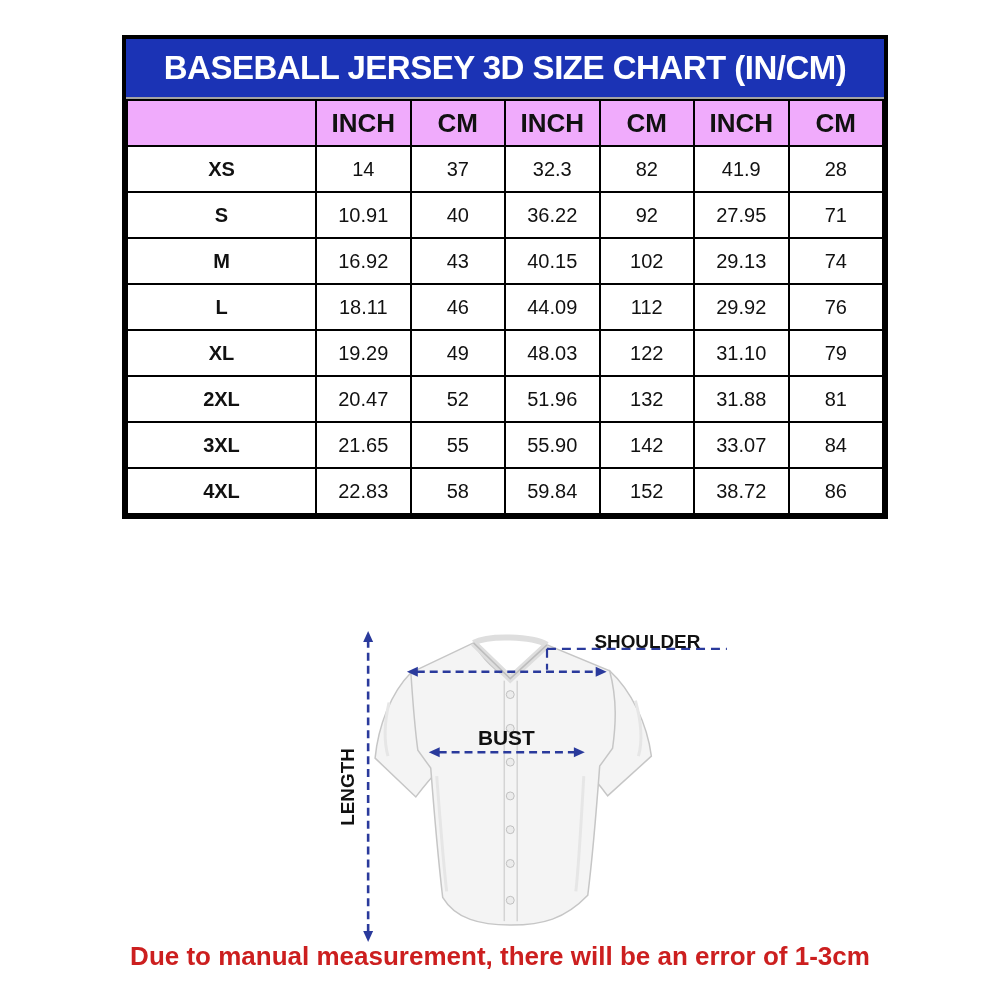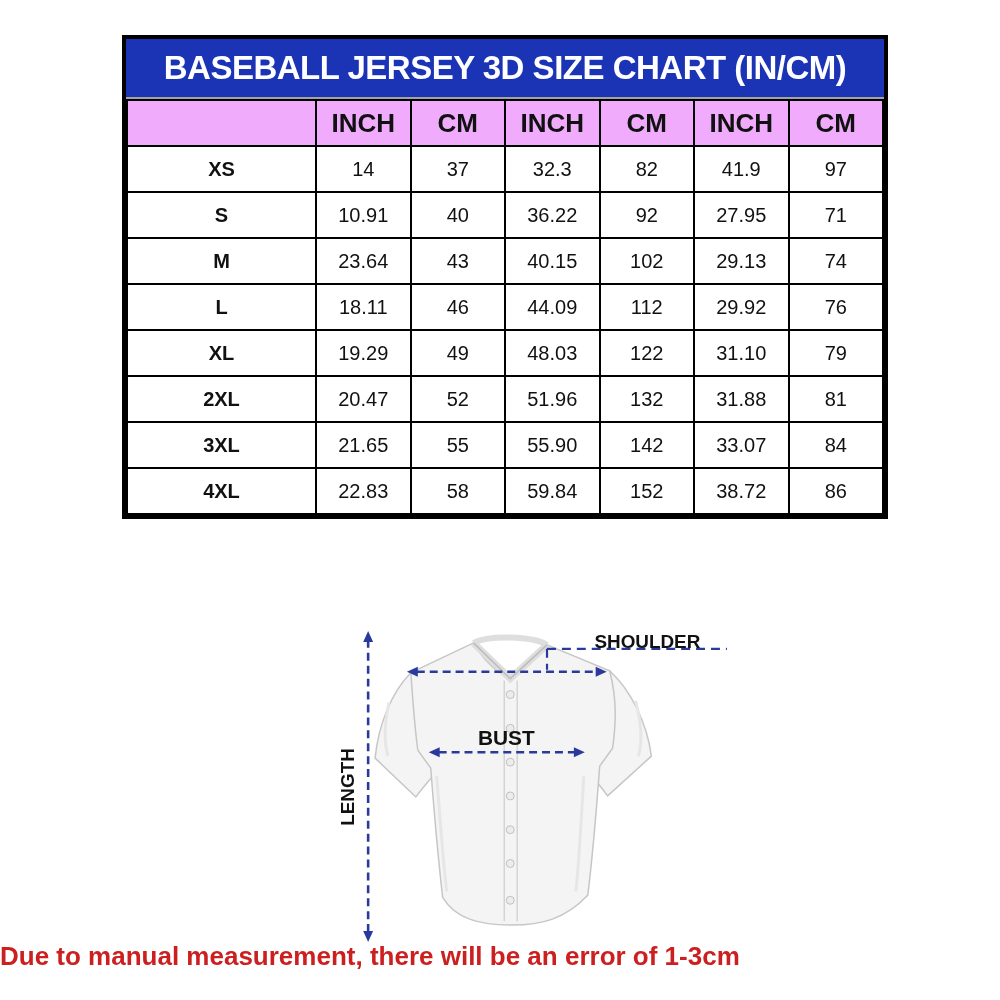--- a/index.html
+++ b/index.html
@@ -41,21 +41,21 @@
   .dash-thin{stroke:#2a3a9c;stroke-width:2.2;fill:none;stroke-dasharray:9 6;}
   .ah{fill:#2a3a9c;stroke:none;}
   .dlabel{font-family:"Liberation Sans",sans-serif;font-weight:bold;font-size:19px;fill:#111;}
   .dlabel-big{font-size:21px;}
   .jersey-fill{fill:#f4f4f4;stroke:#c6c6c6;stroke-width:1.5;}
   .jersey-line{stroke:#d4d4d4;stroke-width:1.5;fill:none;}
   .jersey-shade{stroke:#e6e6e6;stroke-width:3;fill:none;}
   .btn{fill:#ececec;stroke:#bfbfbf;stroke-width:1;}
   
   .note{
-    position:absolute;left:0;top:941px;width:1000px;
+    position:absolute;left:0;top:941px;width:1000px;text-align:center;
     font-size:26px;font-weight:bold;color:#cc1f1f;
   }
 </style>
 </head>
 <body>
 
 <div class="chart-wrap">
   <div class="title-bar">BASEBALL JERSEY 3D SIZE CHART (IN/CM)</div>
   <table class="size-table">
     <colgroup>
@@ -79,34 +79,34 @@
       </tr>
     </thead>
     <tbody>
       <tr>
         <td class="size-cell">XS</td>
         <td>14</td>
         <td>37</td>
         <td>32.3</td>
         <td>82</td>
         <td>41.9</td>
-        <td>97</td>
+        <td>28</td>
       </tr>
       <tr>
         <td class="size-cell">S</td>
         <td>10.91</td>
         <td>40</td>
         <td>36.22</td>
         <td>92</td>
         <td>27.95</td>
         <td>71</td>
       </tr>
       <tr>
         <td class="size-cell">M</td>
-        <td>23.64</td>
+        <td>16.92</td>
         <td>43</td>
         <td>40.15</td>
         <td>102</td>
         <td>29.13</td>
         <td>74</td>
       </tr>
       <tr>
         <td class="size-cell">L</td>
         <td>18.11</td>
         <td>46</td>

